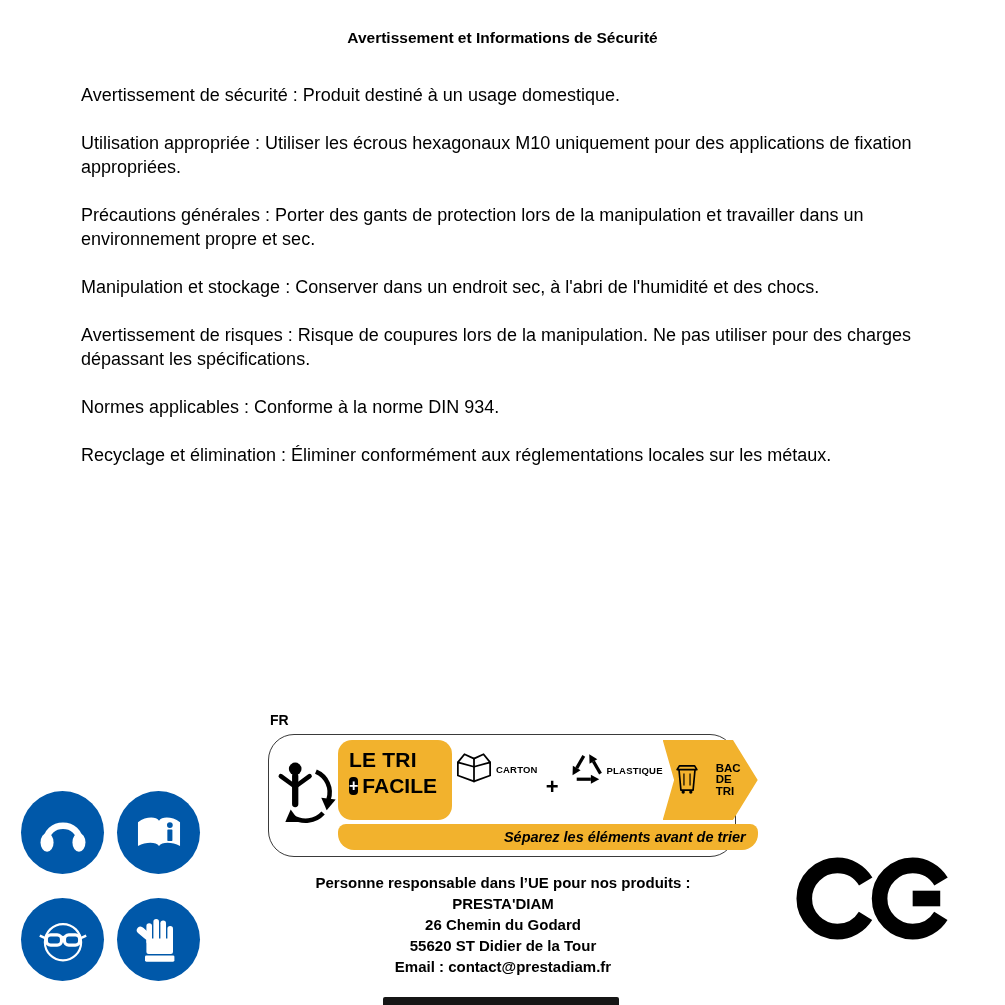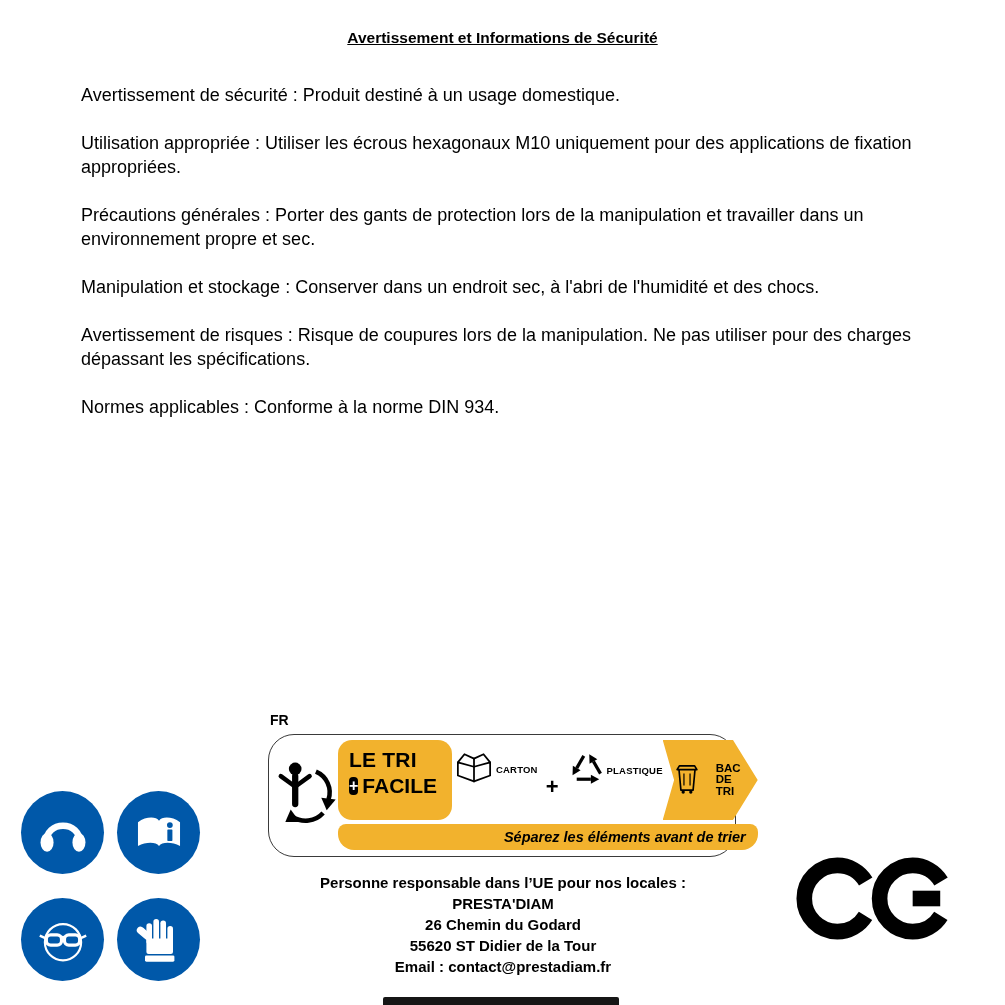--- a/index.html
+++ b/index.html
@@ -3,21 +3,21 @@
 <meta charset="utf-8">
 <style>
   * { box-sizing: border-box; }
   html, body { margin: 0; padding: 0; background: #fff; }
   .page {
     position: relative; width: 1005px; height: 1005px; background: #fff;
     font-family: "Liberation Sans", sans-serif; color: #000; overflow: hidden;
   }
   .title {
     position: absolute; top: 29px; left: 0; width: 100%; margin: 0;
-    text-align: center; font-size: 15.5px; font-weight: bold; text-decoration: underline;
+    text-align: center; font-size: 15.5px; font-weight: bold;
   }
   .content {
     position: absolute; top: 83px; left: 73px; width: 852px;
     font-size: 18px; line-height: 24px;
   }
   .content p { margin: 0 0 24px 8px; }
 
   
   .mandatory-icons {
     position: absolute; left: 21px; top: 791px;
@@ -81,20 +81,21 @@
 
   <h1 class="title">Avertissement et Informations de Sécurité</h1>
 
   <div class="content">
     <p>Avertissement de sécurité : Produit destiné à un usage domestique.</p>
     <p>Utilisation appropriée : Utiliser les écrous hexagonaux M10 uniquement pour des applications de fixation appropriées.</p>
     <p>Précautions générales : Porter des gants de protection lors de la manipulation et travailler dans un environnement propre et sec.</p>
     <p>Manipulation et stockage : Conserver dans un endroit sec, à l'abri de l'humidité et des chocs.</p>
     <p>Avertissement de risques : Risque de coupures lors de la manipulation. Ne pas utiliser pour des charges dépassant les spécifications.</p>
     <p>Normes applicables : Conforme à la norme DIN 934.</p>
+    <p>Recyclage et élimination : Éliminer conformément aux réglementations locales sur les métaux.</p>
   </div>
 
   <div class="mandatory-icons">
     <div class="picto">
       <svg width="58" height="58" viewBox="0 0 80 80" aria-hidden="true">
         <path d="M17 54 C15 22 65 22 63 54" fill="none" stroke="#fff" stroke-width="9" stroke-linecap="round"></path>
         <ellipse cx="18" cy="53" rx="9" ry="13" fill="#fff"></ellipse>
         <ellipse cx="62" cy="53" rx="9" ry="13" fill="#fff"></ellipse>
       </svg>
     </div>
@@ -205,21 +206,21 @@
             <div>DE</div>
             <div>TRI</div>
           </div>
         </div>
       </div>
       <div class="label-strip">Séparez les éléments avant de trier</div>
     </div>
   </div>
 
   <div class="address">
-    <div>Personne responsable dans l’UE pour nos locales :</div>
+    <div>Personne responsable dans l’UE pour nos produits :</div>
     <div>PRESTA'DIAM</div>
     <div>26 Chemin du Godard</div>
     <div>55620 ST Didier de la Tour</div>
     <div>Email : contact@prestadiam.fr</div>
   </div>
 
   <div class="ce" role="img" aria-label="CE">
     <svg width="158" height="85" viewBox="0 0 172 90" aria-hidden="true">
       <circle cx="45" cy="45" r="36" fill="none" stroke="#000" stroke-width="17" stroke-dasharray="186.6 39.6" stroke-dashoffset="-19.8"></circle>
       <circle cx="127" cy="45" r="36" fill="none" stroke="#000" stroke-width="17" stroke-dasharray="186.6 39.6" stroke-dashoffset="-19.8"></circle>

